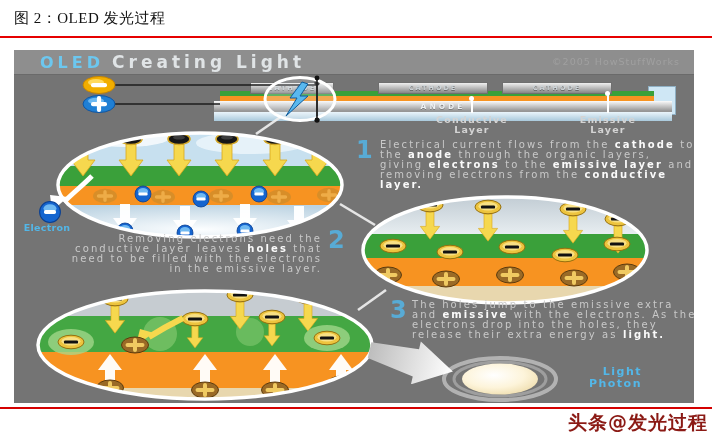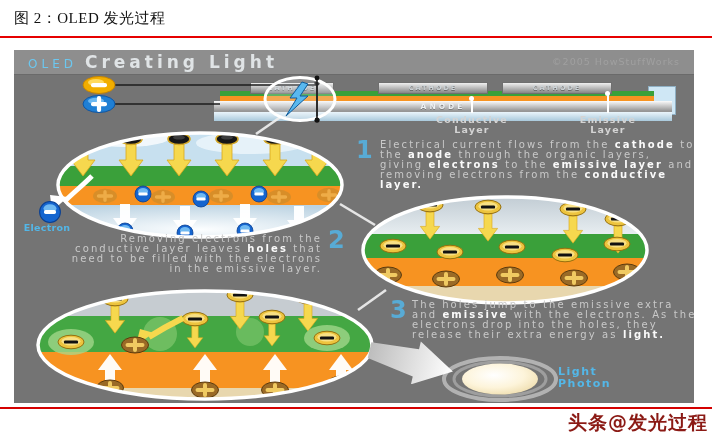--- a/index.html
+++ b/index.html
@@ -11,21 +11,21 @@
   .rule.top{top:36px;background:#e60000;}
   .rule.bottom{top:407px;background:#d40000;}
   .source-line{position:absolute;left:14px;top:414px;font-size:13px;color:#111;
                font-family:"Liberation Serif","DejaVu Serif",serif;}
   .watermark{position:absolute;right:4px;top:410px;font-size:19px;font-weight:bold;color:#8b1a15;
              letter-spacing:1px;text-shadow:-2px -2px 0 rgba(255,255,255,0.95);}
   
   .infographic{position:absolute;left:14px;top:50px;width:680px;height:353px;background:#747474;}
   .ig-header{position:absolute;left:0;top:0;width:680px;height:24px;background:#8e8e8e;
              border-bottom:1px solid #6a6a6a;line-height:24px;white-space:nowrap;}
-  .ig-header .brand{margin-left:14px;font-size:12px;font-weight:normal;color:#6cc7ef;letter-spacing:4px;}
+  .ig-header .brand{margin-left:26px;font-size:16px;font-weight:bold;color:#6cc7ef;letter-spacing:4px;}
   .ig-header .htitle{margin-left:8px;font-size:17px;font-weight:bold;color:#e0e4e6;letter-spacing:4px;margin-top:43px;}
   .ig-header .copy{position:absolute;right:14px;top:0;font-size:9.5px;color:#a0a0a0;letter-spacing:1px;}
   .ig-body{position:absolute;left:0;top:24px;width:680px;height:329px;}
   .abs{position:absolute;}
   svg.layer{position:absolute;pointer-events:none;}
   
   .substrate{left:200px;top:38px;width:458px;height:9px;background:linear-gradient(#eaf5fb,#a9c9dc);}
   .endcap{left:634px;top:12px;width:26px;height:27px;background:#cfe7f5;border:1px solid #8fb0c4;}
   .anode{left:200px;top:27px;width:458px;height:11px;background:linear-gradient(#fbfbfb,#969696 90%);
          text-align:center;font-size:7.5px;font-weight:bold;color:#eef1f3;letter-spacing:3px;
@@ -37,21 +37,21 @@
            line-height:10px;text-shadow:0 1px 0 #6a6a6a;}
   .pin-dot{width:5px;height:5px;border-radius:50%;background:#fff;}
   .pin-line{width:1.5px;background:#fff;}
   .layer-label{width:84px;text-align:center;font-size:9.5px;font-weight:bold;color:#d4d4d4;
                line-height:10px;letter-spacing:1.2px;white-space:pre-line;}
   
   .num{font-size:24px;font-weight:bold;color:#58abd5;}
   .stext{font-size:10px;line-height:9.9px;letter-spacing:2.1px;color:#c9c9c9;}
   .stext .b{font-weight:bold;color:#fafafa;}
   .lbl-blue{font-size:9.5px;font-weight:bold;color:#53b7e8;text-align:center;letter-spacing:0.3px;}
-  .photon-label{font-size:11px;font-weight:bold;color:#53b7e8;text-align:left;line-height:12px;
+  .photon-label{font-size:11px;font-weight:bold;color:#53b7e8;text-align:right;line-height:12px;
                 letter-spacing:1.5px;white-space:pre-line;}
 </style>
 </head>
 <body>
 
 <svg width="0" height="0" style="position:absolute" aria-hidden="true">
   <defs>
     <g id="sym-yarrow">
         <path d="M-5,0 h10 v18 h7 L0,34 l-12,-16 h7 z" fill="#f6d84e" stroke="#d9a81c" stroke-width="0.8"></path>
       </g>
@@ -297,21 +297,21 @@
         <circle cx="55" cy="4" r="2.4" fill="#111"></circle>
           <circle cx="55" cy="46" r="2.4" fill="#111"></circle>
         <g>
           <polygon points="40,8 28,24 35,24 24,42 46,22 38,22 46,10" fill="#59b8ef" stroke="#0e5a9a" stroke-width="1"></polygon>
         </g>
       </svg>
 
       <div class="abs num" style="left:342px;top:62px;">1</div>
       <div class="abs stext" style="left:366px;top:66px;width:318px;"><span>Electrical current flows from the </span><span class="b">cathode</span><span> to the </span><span class="b">anode</span><span> through the organic layers, giving </span><span class="b">electrons</span><span> to the </span><span class="b">emissive layer</span><span> and removing electrons from the </span><span class="b">conductive layer.</span></div>
 
-      <div class="abs stext" style="left:46px;top:160px;width:262px;text-align:right;"><span>Removing electrons from the conductive layer leaves </span><span class="b">holes</span><span> that need to be filled with the electrons in the emissive layer.</span></div>
+      <div class="abs stext" style="left:46px;top:160px;width:262px;text-align:right;"><span>Removing electrons need the conductive layer leaves </span><span class="b">holes</span><span> that need to be filled with the electrons in the emissive layer.</span></div>
       <div class="abs num" style="left:314px;top:152px;">2</div>
 
       <div class="abs num" style="left:376px;top:222px;">3</div>
       <div class="abs stext" style="left:398px;top:226px;width:286px;"><span>The holes jump to the emissive extra and </span><span class="b">emissive</span><span> with the electrons. As the electrons drop into the holes, they release their extra energy as </span><span class="b">light.</span></div>
 
       <svg class="layer" style="left:20px;top:90px" width="92" height="64" viewBox="0 0 92 64">
         <path d="M58,12 C48,22 40,28 30,38" stroke="#ffffff" stroke-width="5" fill="none"></path>
         <polygon points="34,33 18,47 16,31" fill="#ffffff"></polygon>
         <use href="#sym-eblue" transform="translate(16,48) scale(1.3)"></use>
       </svg>

